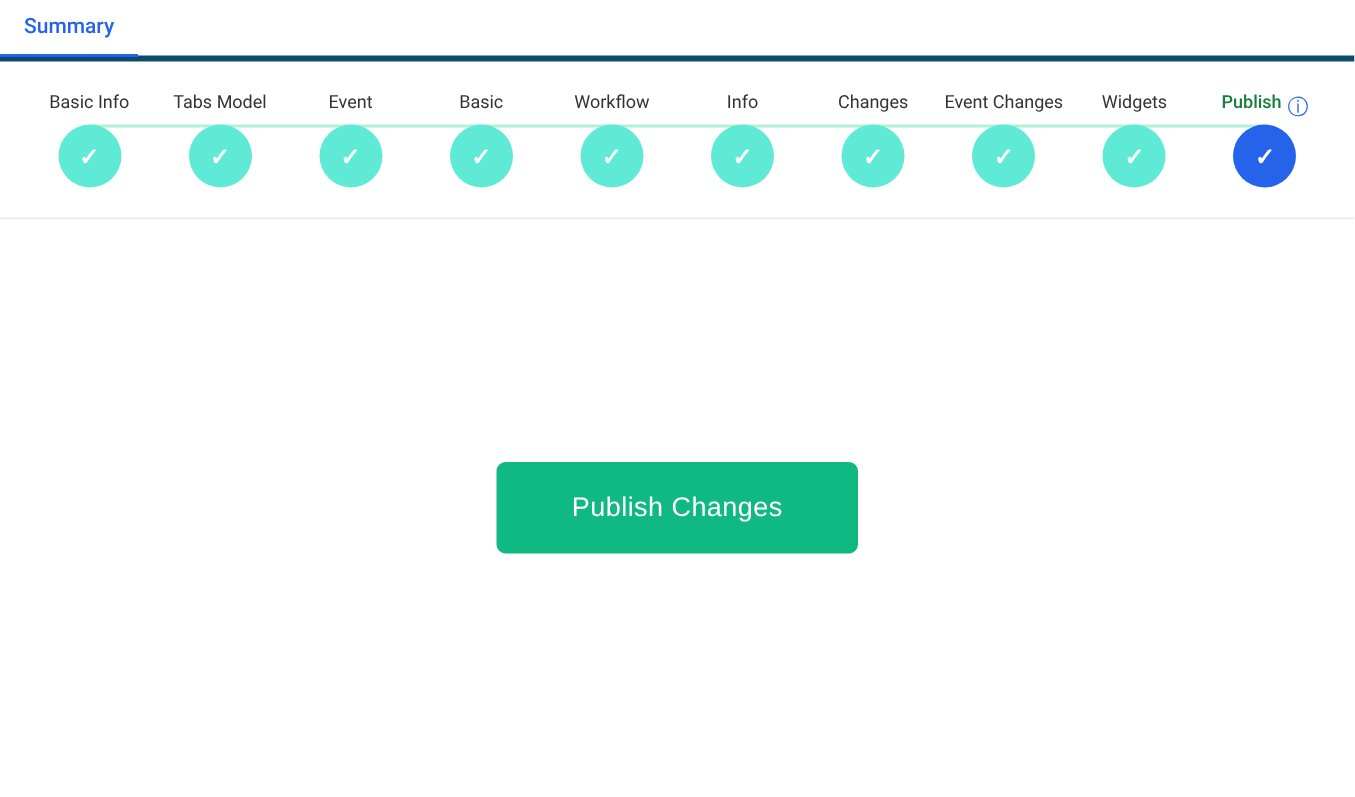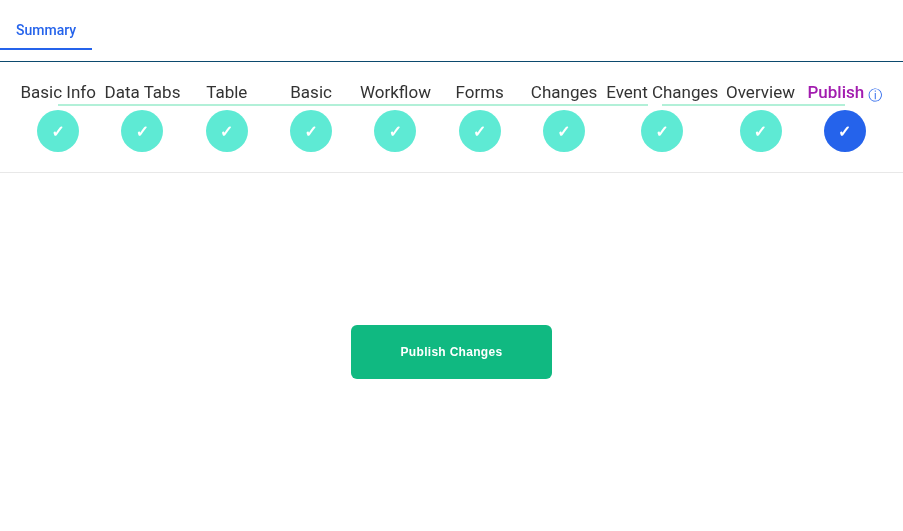--- a/index.html
+++ b/index.html
@@ -16,22 +16,22 @@
       width: 903px;
       height: 531px;
       display: flex;
       flex-direction: column;
       background: #fff;
     }
 
     
     .tab-bar {
       display: flex;
-      border-bottom: 1px solid #0c4a6e;
-      padding: 12px 0;
+      border-bottom: 4px solid #0c4a6e;
+      padding: 0 0;
     }
 
     .tab-item {
       padding: 10px 16px;
       font-size: 14px;
       color: #2563eb;
       cursor: pointer;
       border-bottom: 2px solid #2563eb;
       font-weight: 500;
       margin-bottom: -1px;
@@ -60,21 +60,21 @@
       position: absolute;
       top: 22px;
       left: 50%;
       width: 100%;
       height: 2px;
       background: #b2f0d8;
       z-index: 0;
     }
 
     .step-label {
-      font-size: 17px;
+      font-size: 12px;
       color: #333;
       margin-bottom: 8px;
       white-space: nowrap;
       font-weight: 400;
     }
 
     .step-circle {
       width: 42px;
       height: 42px;
       border-radius: 50%;
@@ -116,22 +116,22 @@
       justify-content: center;
     }
 
     
     .publish-btn {
       background: #10b981;
       color: #fff;
       border: none;
       border-radius: 6px;
       padding: 20px 50px;
-      font-size: 12px;
-      font-weight: 700;
+      font-size: 18px;
+      font-weight: 400;
       cursor: pointer;
       letter-spacing: 0.3px;
     }
   </style>
 </head>
 <body>
 
 <div class="page-container">
 
   <div class="tab-bar">
@@ -141,78 +141,78 @@
   <div class="steps-container">
 
     <div class="step-item">
       <span class="step-label">Basic Info</span>
       <div class="step-circle">
         <span class="checkmark">✓</span>
       </div>
     </div>
 
     <div class="step-item">
-      <span class="step-label">Data Tabs</span>
-      <div class="step-circle">
-        <span class="checkmark">✓</span>
-      </div>
-    </div>
-
-    <div class="step-item">
-      <span class="step-label">Table</span>
+      <span class="step-label">Tabs Model</span>
+      <div class="step-circle">
+        <span class="checkmark">✓</span>
+      </div>
+    </div>
+
+    <div class="step-item">
+      <span class="step-label">Event</span>
       <div class="step-circle">
         <span class="checkmark">✓</span>
       </div>
     </div>
 
     <div class="step-item">
       <span class="step-label">Basic</span>
       <div class="step-circle">
         <span class="checkmark">✓</span>
       </div>
     </div>
 
     <div class="step-item">
       <span class="step-label">Workflow</span>
       <div class="step-circle">
         <span class="checkmark">✓</span>
       </div>
     </div>
 
     <div class="step-item">
-      <span class="step-label">Forms</span>
+      <span class="step-label">Info</span>
       <div class="step-circle">
         <span class="checkmark">✓</span>
       </div>
     </div>
 
     <div class="step-item">
       <span class="step-label">Changes</span>
       <div class="step-circle">
         <span class="checkmark">✓</span>
       </div>
     </div>
 
     <div class="step-item">
       <span class="step-label">Event Changes</span>
       <div class="step-circle">
         <span class="checkmark">✓</span>
       </div>
     </div>
 
     <div class="step-item">
-      <span class="step-label">Overview</span>
+      <span class="step-label">Widgets</span>
       <div class="step-circle">
         <span class="checkmark">✓</span>
       </div>
     </div>
 
     <div class="step-item">
       <div class="step-publish-wrapper">
-        <span class="step-label" style="color:#a21caf; font-weight:500;">Publish</span>
+        <span class="step-label" style="color:#15803d; font-weight:500;">Publish</span>
         <span class="info-icon">ⓘ</span>
       </div>
       <div class="step-circle active">
         <span class="checkmark">✓</span>
       </div>
     </div>
 
   </div>
 
   <div class="main-content">

